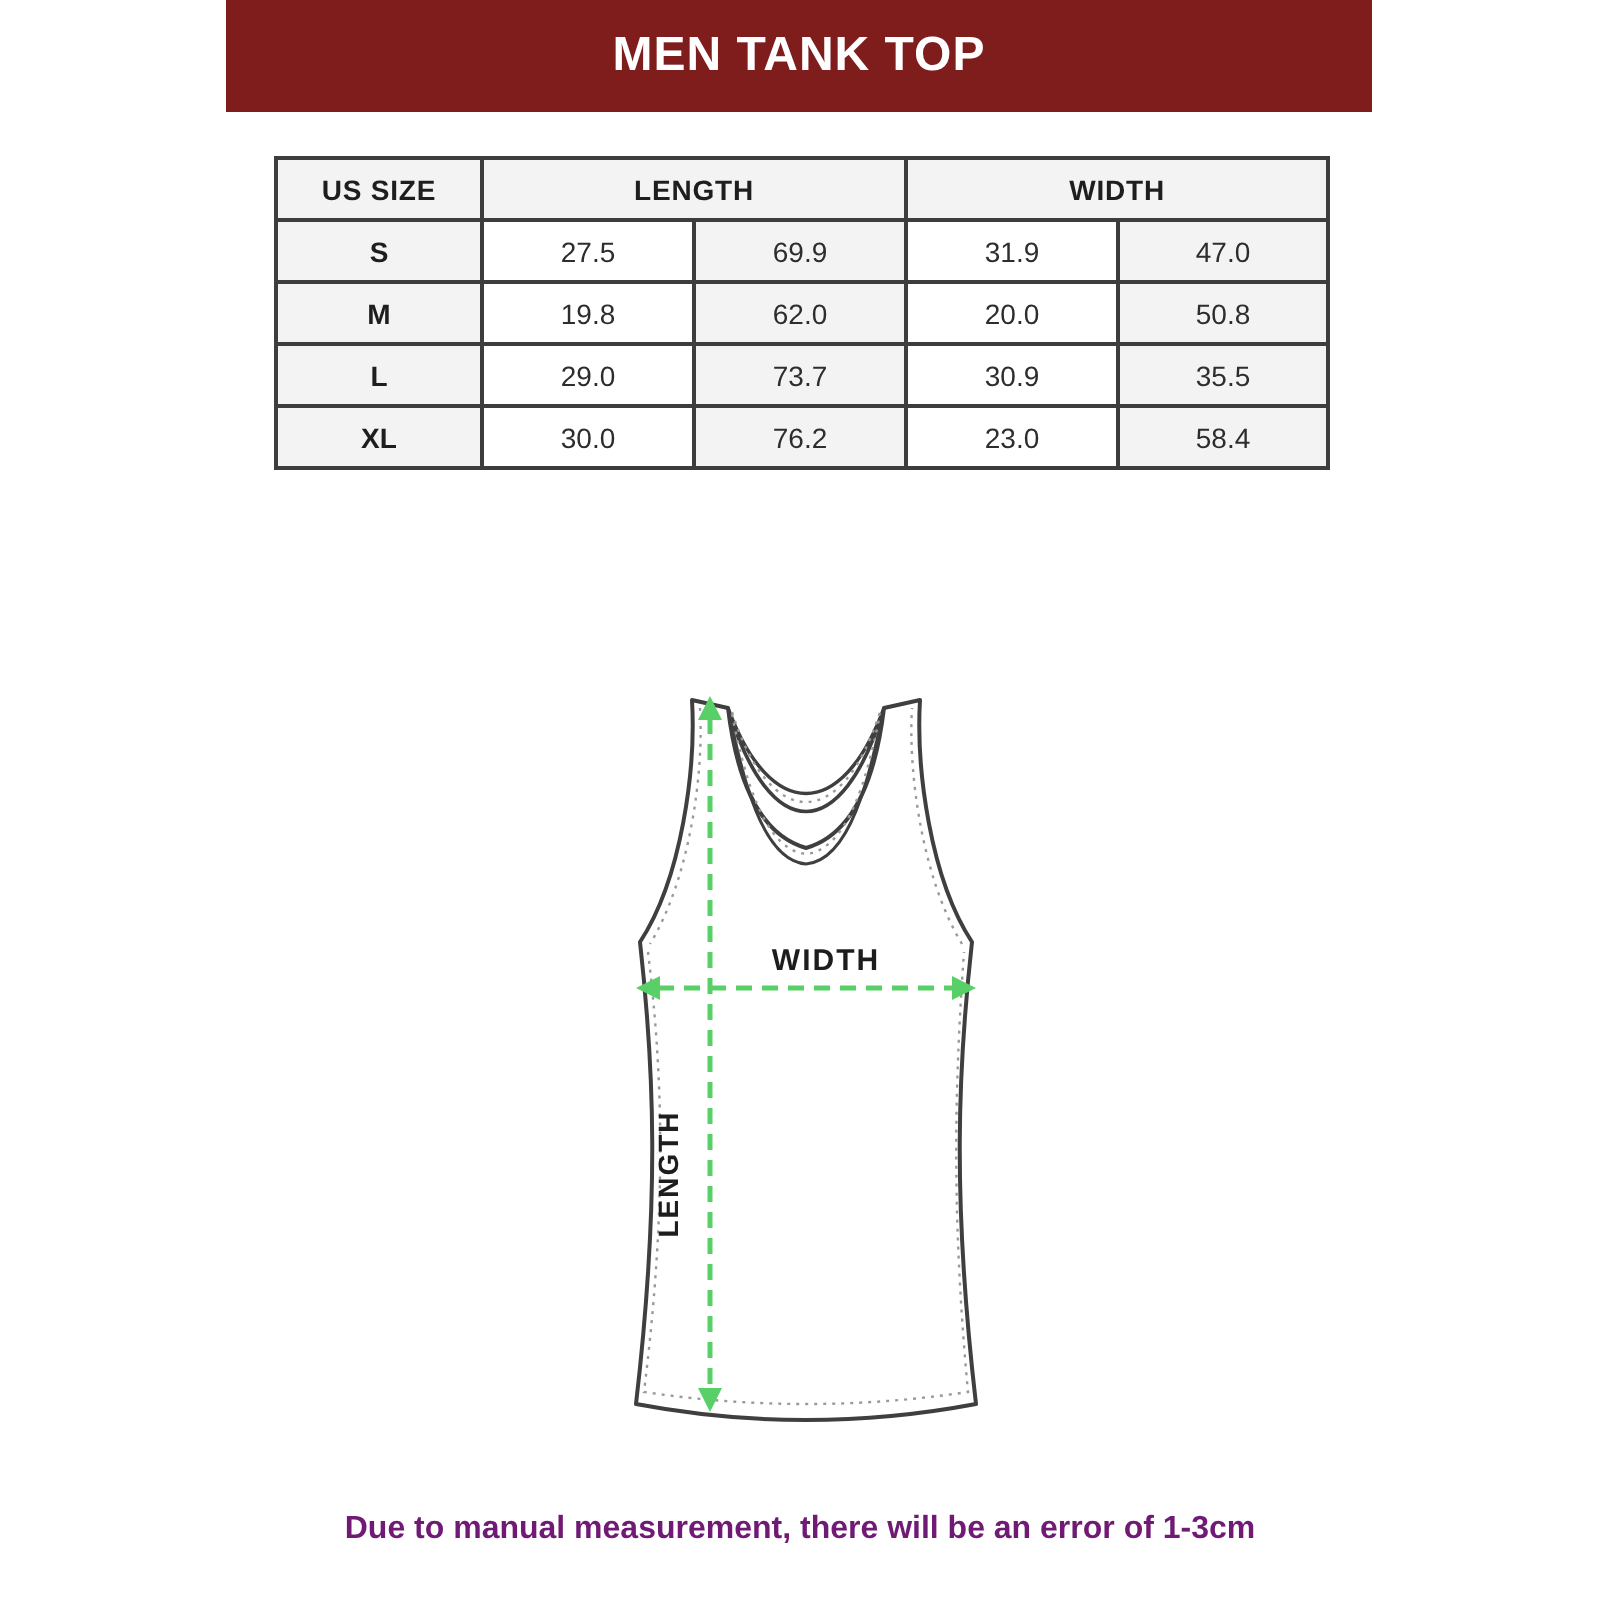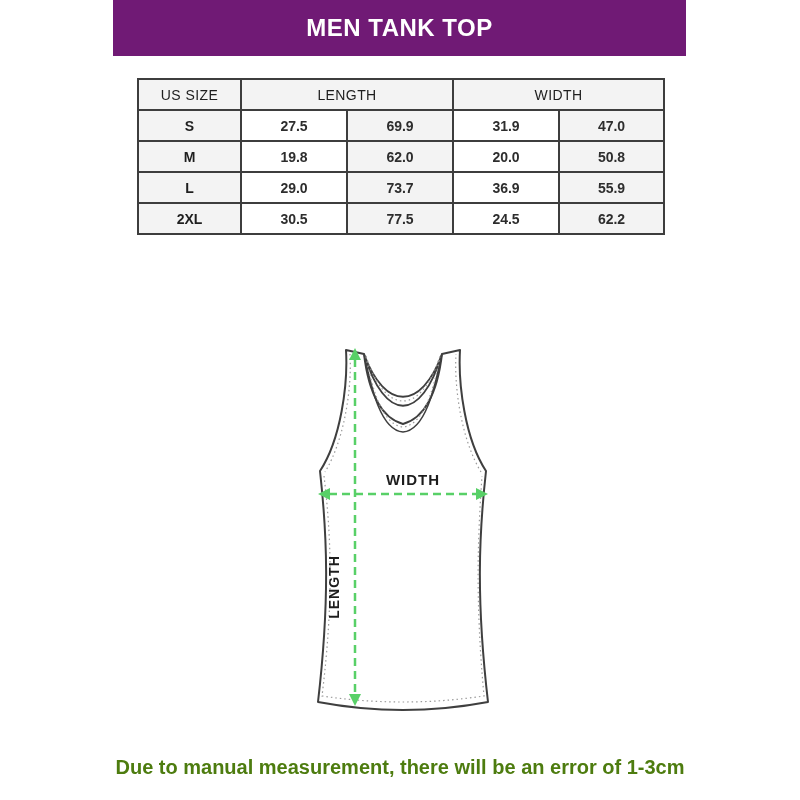--- a/index.html
+++ b/index.html
@@ -2,41 +2,41 @@
 <html><head>
 <meta charset="utf-8">
 <style>
   html,body{margin:0;padding:0;}
   body{
     width:800px;height:800px;position:relative;background:#ffffff;
     font-family:"Liberation Sans",sans-serif;overflow:hidden;
   }
   .banner{
     position:absolute;left:113px;top:0;width:573px;height:56px;
-    background:#701a75;display:flex;align-items:center;justify-content:center;
+    background:#7f1d1d;display:flex;align-items:center;justify-content:center;
   }
   .banner-title{
     margin:0;color:#ffffff;font-size:24px;font-weight:700;letter-spacing:0.5px;
   }
   .size-table{
     position:absolute;left:137px;top:78px;width:526px;
     border-collapse:collapse;table-layout:fixed;
   }
   .size-table th,.size-table td{
     border:2px solid #3d3d3d;height:29px;padding:0;
     text-align:center;vertical-align:middle;font-size:14px;
   }
-  .size-table th{font-weight:400;color:#1e1e1e;letter-spacing:0.4px;margin-left:44px;}
-  .size-table td{font-weight:700;color:#2d2d2d;}
+  .size-table th{font-weight:700;color:#1e1e1e;letter-spacing:0.4px;margin-left:44px;}
+  .size-table td{font-weight:400;color:#2d2d2d;}
   .size-table td.size-cell{font-weight:700;color:#1e1e1e;}
   .shade{background:#f3f3f3;}
   .tank-svg{position:absolute;left:303px;top:344px;}
   .note{
     position:absolute;left:0;top:756px;width:800px;text-align:center;
-    color:#4d7c0f;font-size:20px;font-weight:700;
+    color:#701a75;font-size:16px;font-weight:700;
   }
   .dim-label{font-family:"Liberation Sans",sans-serif;font-weight:700;fill:#1d1d1d;}
 </style>
 </head>
 <body>
 
 <div class="banner">
   <h1 class="banner-title">MEN TANK TOP</h1>
 </div>
 
@@ -65,29 +65,29 @@
     <td class="size-cell shade">M</td>
     <td>19.8</td>
     <td class="shade">62.0</td>
     <td>20.0</td>
     <td class="shade">50.8</td>
   </tr>
   <tr>
     <td class="size-cell shade">L</td>
     <td>29.0</td>
     <td class="shade">73.7</td>
-    <td>36.9</td>
-    <td class="shade">55.9</td>
+    <td>30.9</td>
+    <td class="shade">35.5</td>
   </tr>
   <tr>
-    <td class="size-cell shade">2XL</td>
-    <td>30.5</td>
-    <td class="shade">77.5</td>
-    <td>24.5</td>
-    <td class="shade">62.2</td>
+    <td class="size-cell shade">XL</td>
+    <td>30.0</td>
+    <td class="shade">76.2</td>
+    <td>23.0</td>
+    <td class="shade">58.4</td>
   </tr>
 </tbody>
   </table>
 
 <svg class="tank-svg" width="200" height="378" viewBox="0 0 200 378" xmlns="http://www.w3.org/2000/svg">
 
   <path d="M 61 10 C 82 67, 118 67, 139 10 C 118 79, 82 79, 61 10 Z" fill="#ffffff" stroke="#3f3f3f" stroke-width="1.8"></path>
 
   <path d="M 43 6
            C 45 40, 38 95, 17 127

